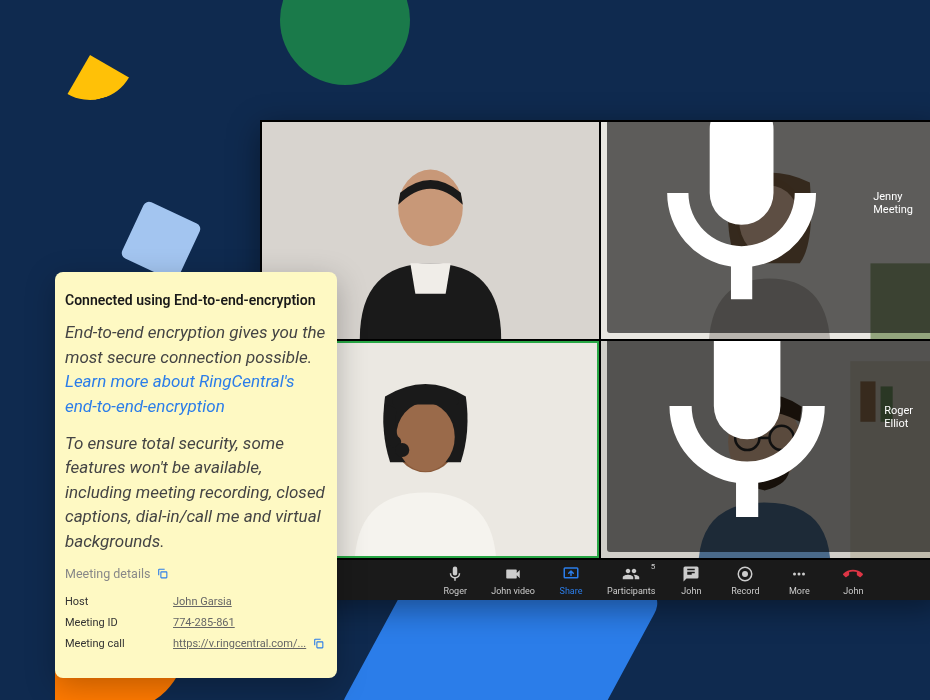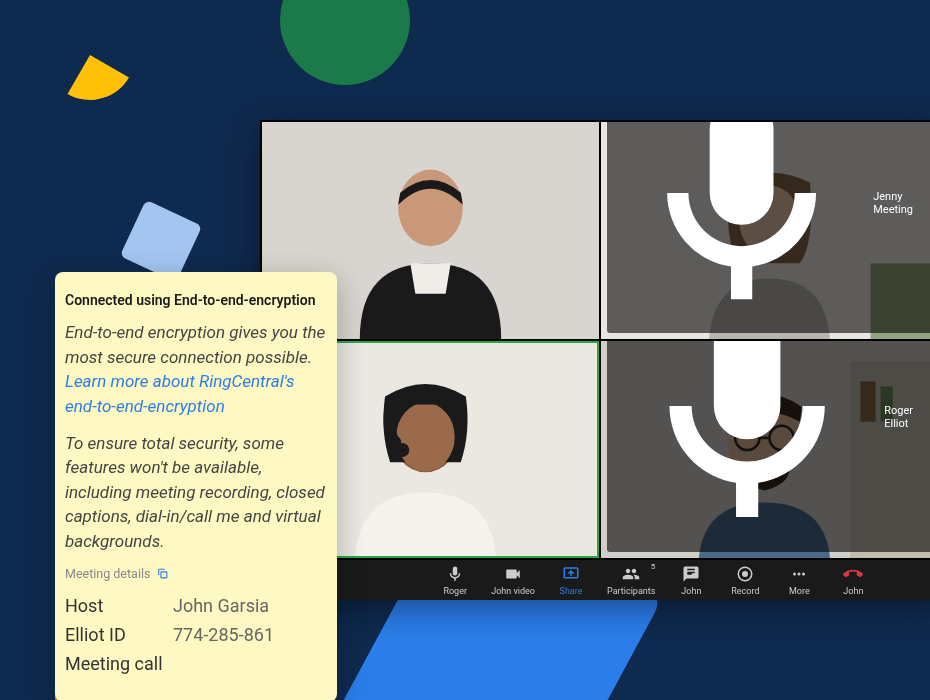--- a/index.html
+++ b/index.html
@@ -114,23 +114,23 @@
       background: #fef9c3;
       border-radius: 8px;
       box-shadow: 0 8px 30px rgba(0,0,0,0.25);
       padding: 20px 10px;
       z-index: 10;
     }
     .popover h3 { font-size: 14px; font-weight: 600; color: #1a1a1a; margin-bottom: 12px; }
     .popover p { font-size: 17px; color: #444; line-height: 1.45; margin-bottom: 12px; font-style: italic; }
     .popover a { color: #2b7de9; text-decoration: none; }
     .meeting-details-link { color: #888; font-size: 12.5px; display: flex; align-items: center; gap: 6px; margin-bottom: 14px; cursor: pointer;}
-    .detail-row { display: flex; font-size: 18px; color: #444; margin-bottom: 8px; }
+    .detail-row { display: flex; font-size: 11px; color: #444; margin-bottom: 8px; }
     .detail-row .label { width: 108px; color: #333; }
-    .detail-row .value { color: #666; flex: 1; display: flex; align-items: center; gap: 6px;}
+    .detail-row .value { color: #666; flex: 1; display: flex; align-items: center; gap: 6px; text-decoration: underline;}
     .copy-icon { width: 13px; height: 13px; color: #2b7de9; cursor: pointer; flex-shrink: 0;}
   </style>
 </head>
 <body>
 
 <div class="shape shape-green-circle"></div>
 <div class="shape shape-yellow-quarter"></div>
 <div class="shape shape-lightblue-square"></div>
 <div class="shape shape-orange-drop"></div>
 <div class="shape shape-blue-parallelogram"></div>
@@ -300,19 +300,26 @@
     <svg class="copy-icon" viewBox="0 0 24 24" fill="none" stroke="currentColor" stroke-width="2">
         <rect x="9" y="9" width="11" height="11" rx="1"></rect>
         <path d="M5 15V5a1 1 0 011-1h10"></path>
       </svg>
   </div>
   <div class="detail-row">
     <div class="label">Host</div>
     <div class="value">John Garsia</div>
   </div>
   <div class="detail-row">
-    <div class="label">Elliot ID</div>
+    <div class="label">Meeting ID</div>
     <div class="value">774-285-861</div>
   </div>
   <div class="detail-row">
     <div class="label">Meeting call</div>
+    <div class="value">
+      <span>https://v.ringcentral.com/...</span>
+      <svg class="copy-icon" viewBox="0 0 24 24" fill="none" stroke="#2b7de9" stroke-width="2">
+          <rect x="9" y="9" width="11" height="11" rx="1"></rect>
+          <path d="M5 15V5a1 1 0 011-1h10"></path>
+        </svg>
+    </div>
   </div>
 </div>
 
 </body></html>

